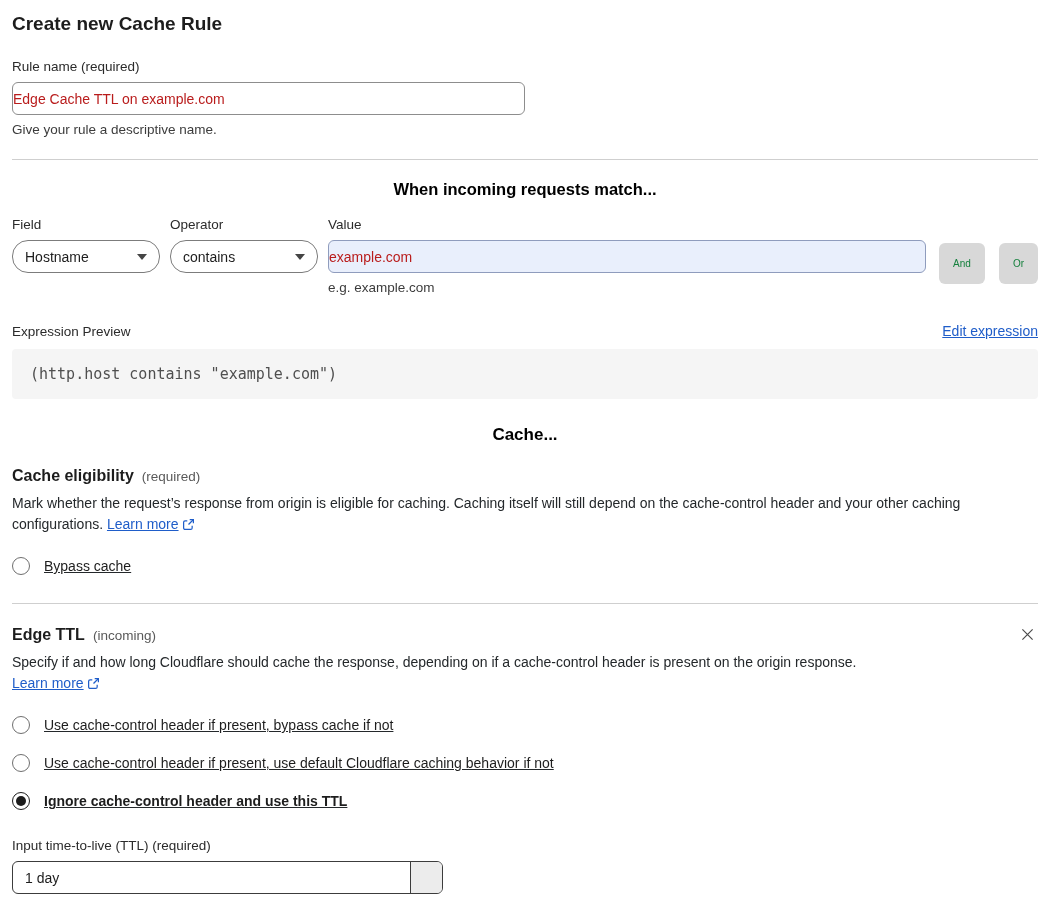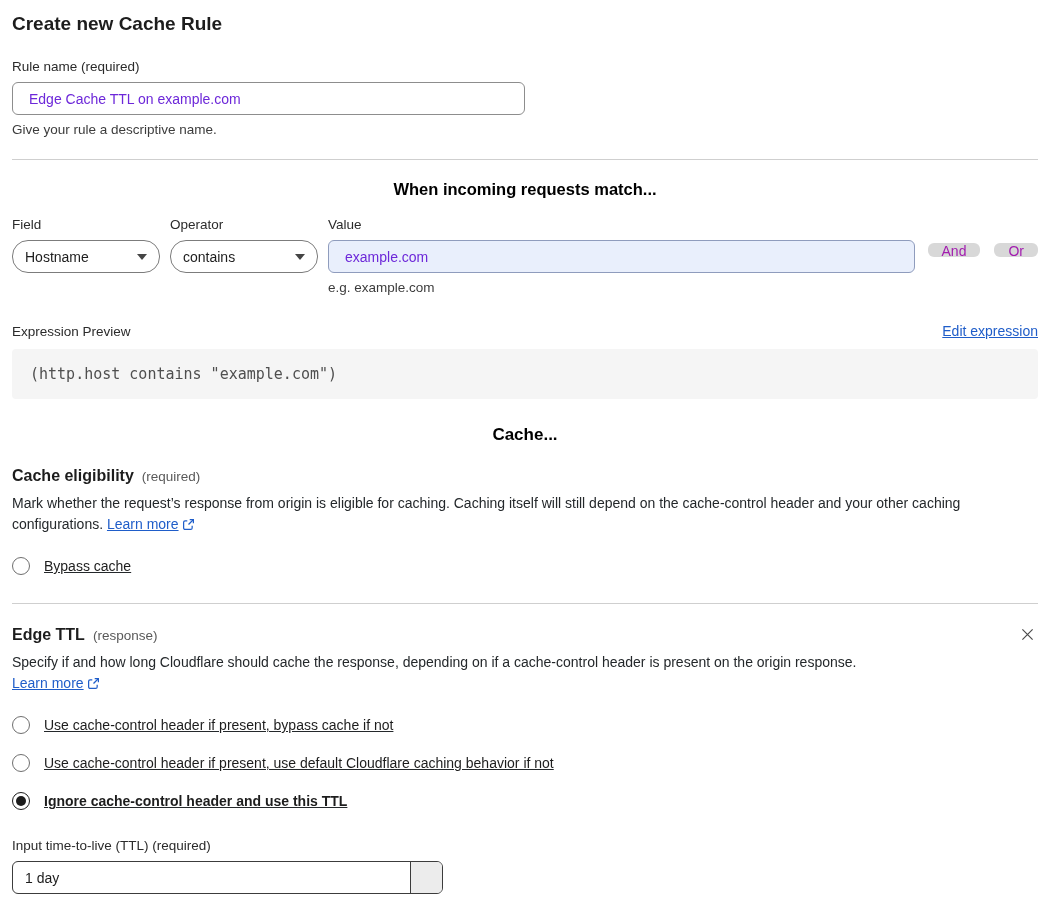--- a/index.html
+++ b/index.html
@@ -16,22 +16,22 @@
   h1 { font-size: 19px; font-weight: 700; color: #1d1d1d; margin-bottom: 24px; }
   h2 { font-size: 16.5px; font-weight: 700; color: #000000; text-align: center; }
   h3 { font-size: 16px; font-weight: 700; color: #1d1d1d; display: inline; }
 
   .field-label { display: block; font-size: 13.5px; color: #2b2b2b; margin-bottom: 8px; }
   .helper-text { font-size: 13.5px; color: #3c3c3c; margin-top: 7px; }
   .qualifier { font-size: 13.5px; color: #595959; margin-left: 8px; }
 
   .text-input {
     height: 33px; border: 1px solid #8d8d8d; border-radius: 6px;
-    padding: 0 16px; font-size: 14px; font-family: "Liberation Sans", sans-serif;
-    color: #6d28d9; background: #fff; outline: none; display: block;
+    padding: 0 0; font-size: 14px; font-family: "Liberation Sans", sans-serif;
+    color: #b91c1c; background: #fff; outline: none; display: block;
   }
   .rule-name-input { width: 513px; }
 
   .divider { border: none; border-top: 1px solid #cfcfcf; margin-top: 22px; }
 
   .match-heading { margin-top: 20px; }
 
   .match-row { display: flex; margin-top: 18px; }
   .col { display: flex; flex-direction: column; }
   .col-field, .col-operator { width: 148px; margin-right: 10px; }
@@ -44,23 +44,23 @@
     color: #1d1d1d; cursor: pointer;
   }
   .caret {
     width: 0; height: 0;
     border-left: 5px solid transparent; border-right: 5px solid transparent;
     border-top: 6px solid #454545; display: inline-block;
   }
   .value-input { width: 100%; background: #e9effc; border: 1px solid #8f9cbd; }
 
   .pill-btn {
-    height: 14px; margin-top: 26px; padding: 0 14px;
-    background: #d8d8d8; color: #a21caf; border: none; border-radius: 6px;
-    font-size: 14px; font-family: "Liberation Sans", sans-serif; cursor: pointer;
+    height: 41px; margin-top: 26px; padding: 0 14px;
+    background: #d8d8d8; color: #15803d; border: none; border-radius: 6px;
+    font-size: 10px; font-family: "Liberation Sans", sans-serif; cursor: pointer;
   }
   .btn-and { margin-right: 14px; }
 
   .expr-header { display: flex; justify-content: space-between; align-items: flex-end; margin-top: 28px; }
   a.text-link { color: #1f5dc9; font-size: 14px; text-decoration: underline; cursor: pointer; }
   .code-block {
     margin-top: 10px; height: 50px; background: #f5f5f5; border-radius: 4px;
     display: flex; align-items: center; padding: 0 18px;
     font-family: "DejaVu Sans Mono", monospace; font-size: 15px; color: #4f4f4f;
   }
@@ -170,21 +170,21 @@
 
   <div class="radio-row">
     <span class="radio"></span>
     <span class="radio-label">Bypass cache</span>
   </div>
 
   <hr class="divider" style="margin-top:28px">
 
   <div class="section-heading with-close">
     <h3>Edge TTL</h3>
-    <span class="qualifier">(response)</span>
+    <span class="qualifier">(incoming)</span>
     <button class="close-btn"><svg width="17" height="17" viewBox="0 0 16 16">
           <path d="M3.2 3.2l9.6 9.6M12.8 3.2 3.2 12.8" stroke="#4a4a4a" stroke-width="1.1" fill="none"></path>
         </svg></button>
   </div>
   <p class="description narrow"><span>Specify if and how long Cloudflare should cache the response, depending on if a cache-control header is present on the origin response.</span>
     <a class="text-link"><span>Learn more</span></a><span class="ext-icon"><svg width="13" height="13" viewBox="0 0 16 16">
           <path d="M6.5 3.5H3.8A1.8 1.8 0 0 0 2 5.3v6.9A1.8 1.8 0 0 0 3.8 14h6.9a1.8 1.8 0 0 0 1.8-1.8V9.5" fill="none" stroke="currentColor" stroke-width="1.5"></path>
           <path d="M9.5 2H14v4.5" fill="none" stroke="currentColor" stroke-width="1.5"></path>
           <path d="M13.8 2.2 8 8" fill="none" stroke="currentColor" stroke-width="1.5"></path>
         </svg></span>

